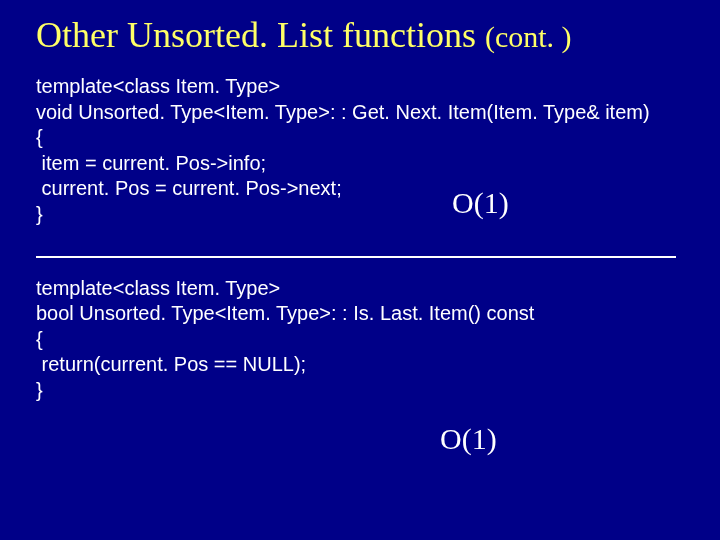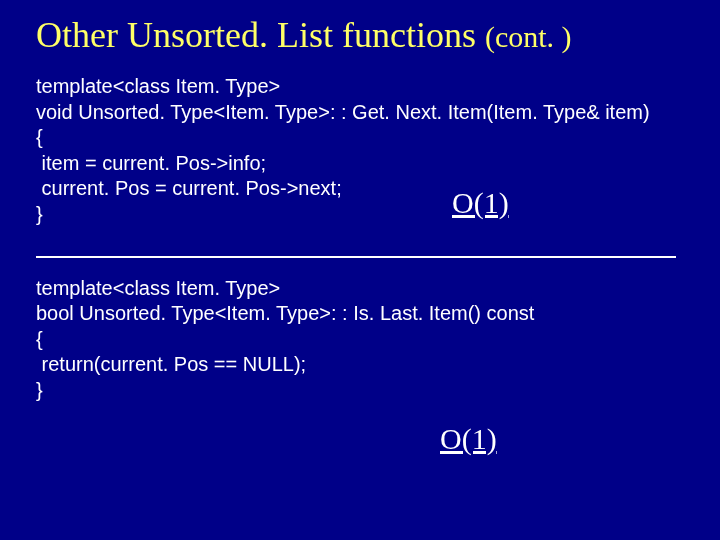--- a/index.html
+++ b/index.html
@@ -40,21 +40,20 @@
     border: none;
     border-top: 2px solid #ffffff;
     margin: 28px 0 18px 0;
     width: 640px;
   }
   .complexity {
     position: absolute;
     font-family: "Times New Roman", Times, serif;
     color: #ffffff;
     font-size: 30px;
-    text-decoration: underline;
   }
   .c1 { left: 452px; top: 186px; }
   .c2 { left: 440px; top: 422px; }
 </style>
 </head>
 <body>
 
 <div class="slide">
 
   <h1 class="title">

